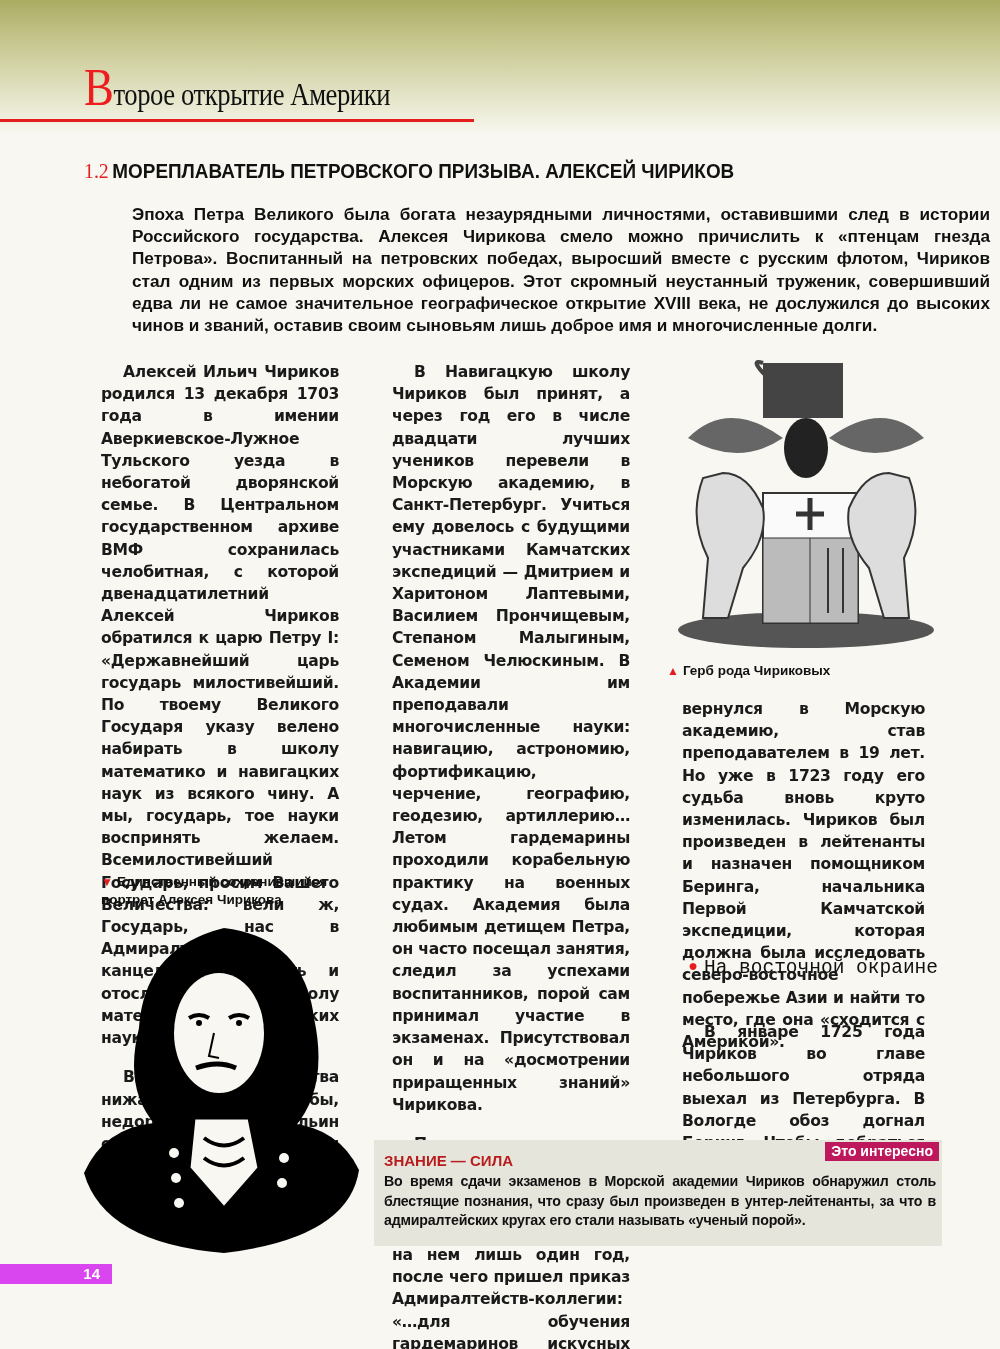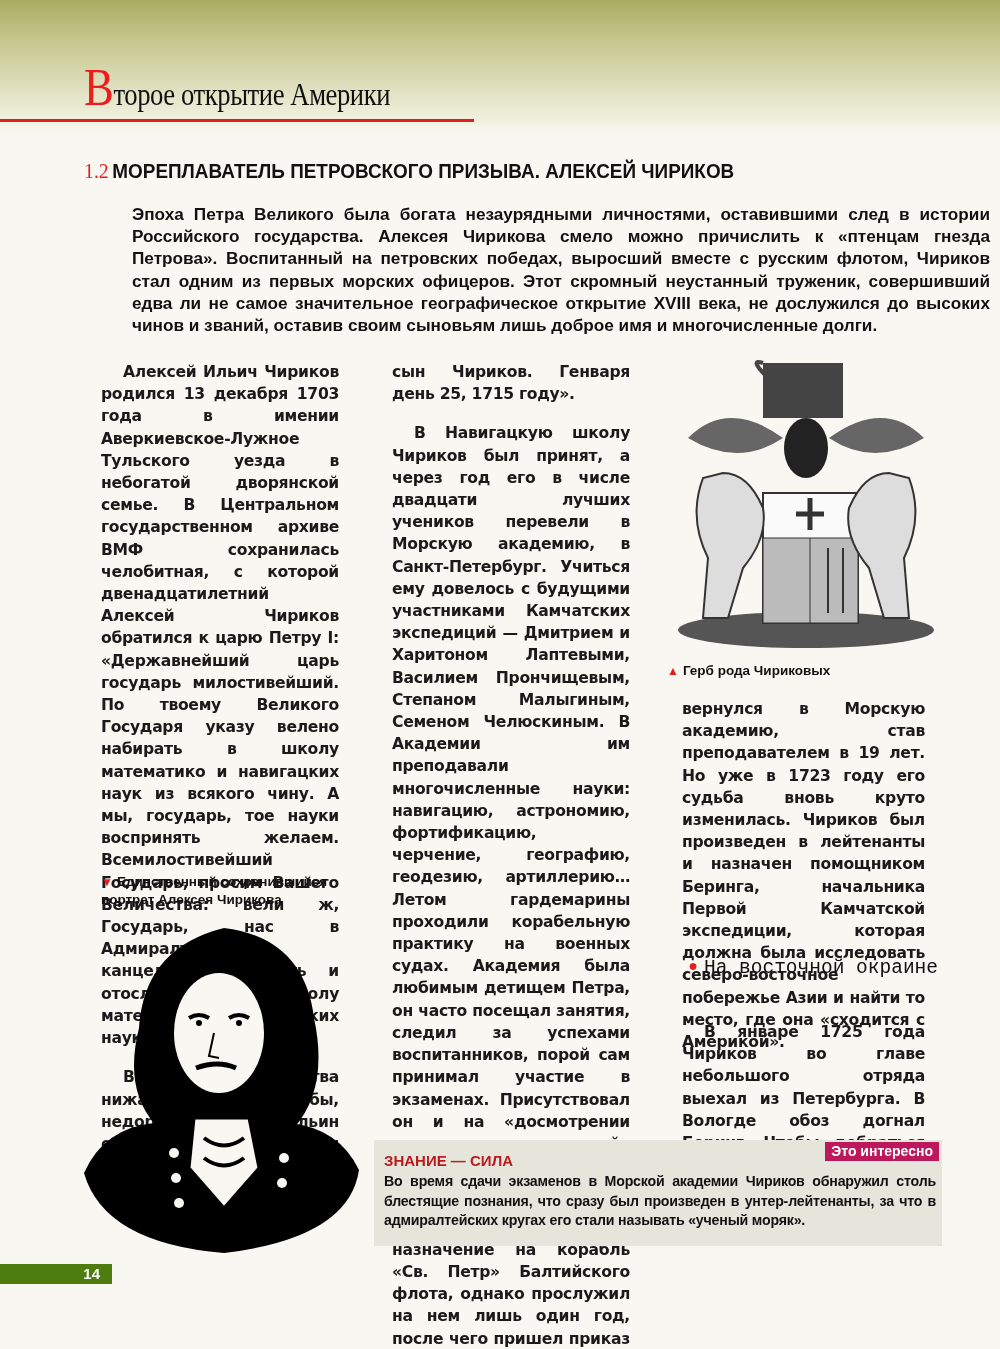--- a/index.html
+++ b/index.html
@@ -68,21 +68,21 @@
   .infobox .title {
     position: absolute; left: 10px; top: 12px;
     font-family: "Liberation Sans", sans-serif; font-weight: bold; font-size: 15px; color: #b91c1c;
   }
   .infobox .body {
     position: absolute; left: 10px; top: 32px; width: 552px;
     font-family: "Liberation Sans", sans-serif; font-weight: bold; font-size: 14.2px; line-height: 19.5px; color: #111;
     text-align: justify; letter-spacing: -0.2px;
   }
   .page-tab {
-    position: absolute; left: 0; top: 1264px; width: 112px; height: 20px; background: #4d7c0f;
+    position: absolute; left: 0; top: 1264px; width: 112px; height: 20px; background: #d946ef;
   }
   .page-num {
     position: absolute; right: 12px; top: 1px; color: #fff; font-family: "Liberation Sans", sans-serif; font-weight: bold; font-size: 15px;
   }
 </style>
 </head>
 <body>
 
 <div class="header-band"></div>
 <div class="running-title"><span class="cap">В</span><span>торое открытие Америки</span></div>
@@ -117,21 +117,20 @@
     <path d="M120 230 q20 15 40 0 M120 250 q20 15 40 0" stroke="#000" stroke-width="4" fill="none"></path>
     <circle cx="90" cy="245" r="5" fill="#f8f7f1"></circle>
       <circle cx="92" cy="270" r="5" fill="#f8f7f1"></circle>
       <circle cx="95" cy="295" r="5" fill="#f8f7f1"></circle>
     <circle cx="200" cy="250" r="5" fill="#f8f7f1"></circle>
       <circle cx="198" cy="275" r="5" fill="#f8f7f1"></circle>
   </svg>
 </div>
 
 <div class="col col2">
-  <p>сын Чириков. Генваря день 25, 1715 году».</p>
   <p class="indent">В Навигацкую школу Чириков был принят, а через год его в числе двадцати лучших учеников перевели в Морскую академию, в Санкт-Петербург. Учиться ему довелось с будущими участниками Камчатских экспедиций — Дмитрием и Харитоном Лаптевыми, Василием Прончищевым, Степаном Малыгиным, Семеном Челюскиным. В Академии им преподавали многочисленные науки: навигацию, астрономию, фортификацию, черчение, географию, геодезию, артиллерию… Летом гардемарины проходили корабельную практику на военных судах. Академия была любимым детищем Петра, он часто посещал занятия, следил за успехами воспитанников, порой сам принимал участие в экзаменах. Присутствовал он и на «досмотрении приращенных знаний» Чирикова.</p>
   <p class="indent">По окончании академии Чириков получил назначение на корабль «Св. Петр» Балтийского флота, однако прослужил на нем лишь один год, после чего пришел приказ Адмиралтейств-коллегии: «…для обучения гардемаринов искусных офицеров, а именно: навигации унтер-офицера Алексея Чирикова… прислать немедленно». Так Чириков</p>
 </div>
 
 <div class="figure fig-arms">
   <svg width="276" height="294" viewBox="0 0 276 294">
     <ellipse cx="138" cy="272" rx="128" ry="18" fill="#555"></ellipse>
     <rect x="95" y="5" width="80" height="55" fill="#444"></rect>
     <path d="M100 20 q-20 -20 -5 -15" stroke="#444" stroke-width="4" fill="none"></path>
     <ellipse cx="138" cy="90" rx="22" ry="30" fill="#222"></ellipse>
@@ -158,18 +157,18 @@
   <span class="dot">●</span><span>На восточной окраине</span>
 </div>
 
 <div class="col col3b">
   <p class="indent">В январе 1725 года Чириков во главе небольшого отряда выехал из Петербурга. В Вологде обоз догнал Беринг. Чтобы добраться до Охотска, откуда должно было начаться плавание, путе-</p>
 </div>
 
 <div class="infobox">
   <div class="badge">Это интересно</div>
   <div class="title">ЗНАНИЕ — СИЛА</div>
-  <div class="body">Во время сдачи экзаменов в Морской академии Чириков обнаружил столь блестящие познания, что сразу был произведен в унтер-лейтенанты, за что в адмиралтейских кругах его стали называть «ученый моряк».</div>
+  <div class="body">Во время сдачи экзаменов в Морской академии Чириков обнаружил столь блестящие познания, что сразу был произведен в унтер-лейтенанты, за что в адмиралтейских кругах его стали называть «ученый порой».</div>
 </div>
 
 <div class="page-tab">
   <span class="page-num">14</span>
 </div>
 
 </body></html>

